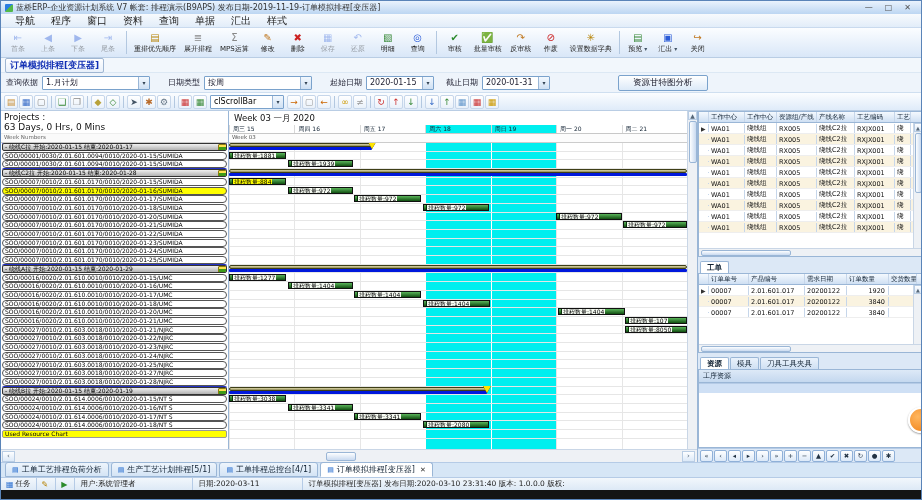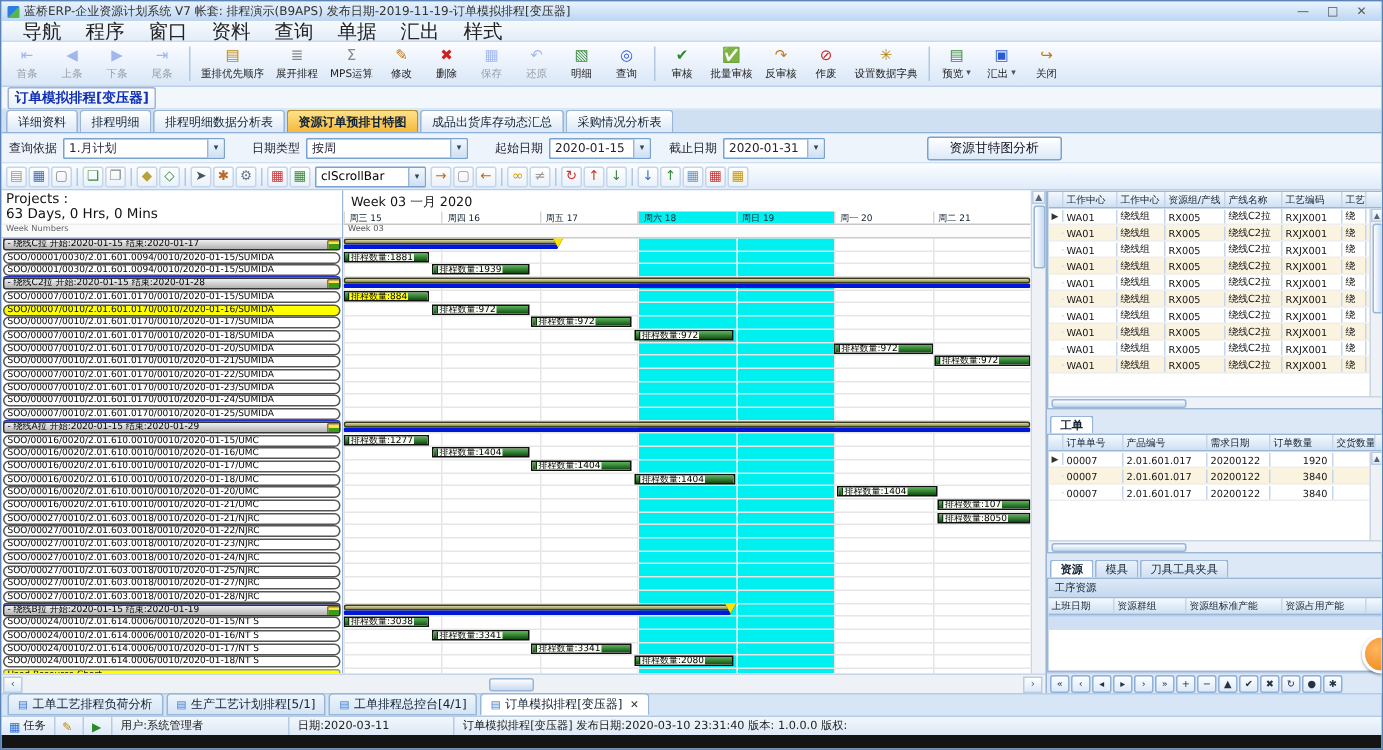--- a/index.html
+++ b/index.html
@@ -5,21 +5,21 @@
   *{margin:0;padding:0;box-sizing:border-box}
   html,body{width:922px;height:500px;overflow:hidden;font-family:"DejaVu Sans","Liberation Sans",sans-serif;}
   .window{width:922px;height:500px;display:flex;flex-direction:column;background:#eaf2fb;border:1px solid #5a84b8;position:relative;overflow:hidden}
   
   .titlebar{height:13px;flex:0 0 13px;display:flex;align-items:center;background:linear-gradient(#eaf3fd,#bcd6f2);font-size:8px;color:#333;padding:0 4px;gap:3px}
   .applogo{width:8px;height:8px;background:linear-gradient(135deg,#2a7de1 50%,#53b84a 50%);border-radius:1px;flex:0 0 8px}
   .titletext{flex:1;white-space:nowrap;overflow:hidden}
   .winctl{display:flex;gap:12px;padding-right:6px;color:#555;font-size:8px}
   .winctl span{cursor:default}
   
-  .menubar{height:14px;flex:0 0 14px;display:flex;align-items:center;background:linear-gradient(#f7fafd,#e2edf9);border-bottom:1px solid #c9daee;font-size:13px;color:#222;padding-left:6px}
+  .menubar{height:14px;flex:0 0 14px;display:flex;align-items:center;background:linear-gradient(#f7fafd,#e2edf9);border-bottom:1px solid #c9daee;font-size:10px;color:#222;padding-left:6px}
   .menu-item{padding:0 8px;height:100%;display:flex;align-items:center}
   
   .toolbar{height:30px;flex:0 0 30px;display:flex;align-items:stretch;background:linear-gradient(#fbfdff,#d9e7f8);border-bottom:1px solid #b9cde4;padding:0 2px}
   .tbtn{display:flex;flex-direction:column;align-items:center;justify-content:center;min-width:30px;padding:1px 4px 0;font-size:7px;color:#222;white-space:nowrap}
   .tbtn .ticon{font-size:10px;line-height:10px;height:11px}
   .tbtn.dis{opacity:.4}
   .tsep{width:1px;background:#b3c8e0;margin:3px 3px;align-self:stretch}
   .tdrop{font-size:6px;color:#456;margin-left:1px}
   .tbl{display:flex;align-items:center;gap:1px}
   
@@ -275,28 +275,20 @@
         <div class="tbl">
           <span class="tlabel">关闭</span>
         </div>
       </div>
     </div>
 
   <div class="pagetitle-row">
     <span class="pagetitle">订单模拟排程[变压器]</span>
   </div>
 
-  <div class="tabs-row" id="tabsrow">
-      <div class="tab">详细资料</div>
-      <div class="tab">排程明细</div>
-      <div class="tab">排程明细数据分析表</div>
-      <div class="tab active">资源订单预排甘特图</div>
-      <div class="tab">成品出货库存动态汇总</div>
-      <div class="tab">采购情况分析表</div>
-    </div>
 
   <div class="filter-row">
     <span class="flabel">查询依据</span>
     <div class="combo" style="width:108px">
       <span class="cval">1.月计划</span>
       <span class="carrow">▾</span>
     </div>
     <span class="flabel" style="margin-left:14px">日期类型</span>
     <div class="combo" style="width:108px">
       <span class="cval">按周</span>
@@ -766,26 +758,20 @@
           </div>
       </div>
 
       <div class="rp-tabs" style="margin-top:3px" id="dtabs">
           <div class="rtab active">资源</div>
           <div class="rtab">模具</div>
           <div class="rtab">刀具工具夹具</div>
         </div>
       <div class="rp-grid" style="flex:1;min-height:0">
         <div class="groupheadrow">工序资源</div>
-        <div class="ghead" id="dthead">
-            <div class="gcell" style="width: 44px; flex: 0 0 44px;">上班日期</div>
-            <div class="gcell" style="width: 48px; flex: 0 0 48px;">资源群组</div>
-            <div class="gcell" style="width: 64px; flex: 0 0 64px;">资源组标准产能</div>
-            <div class="gcell" style="width: 56px; flex: 0 0 56px;">资源占用产能</div>
-          </div>
         <div class="selband"></div>
       </div>
       <div class="dbnav" id="dbnav">
           <div class="navbtn">«</div>
           <div class="navbtn">‹</div>
           <div class="navbtn">◂</div>
           <div class="navbtn">▸</div>
           <div class="navbtn">›</div>
           <div class="navbtn">»</div>
           <div class="navbtn">+</div>

